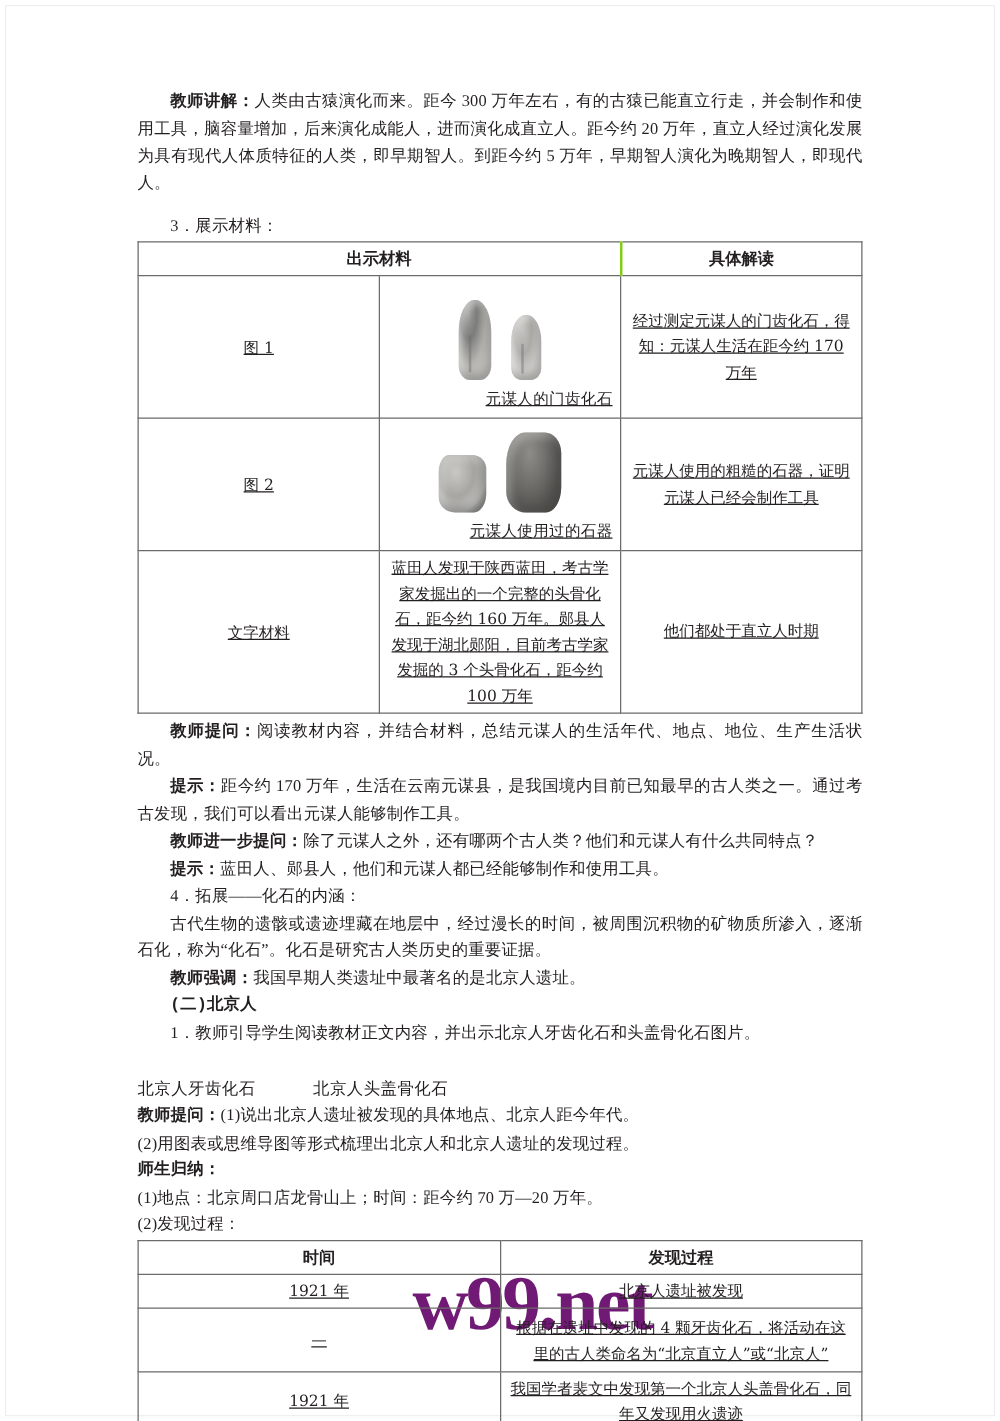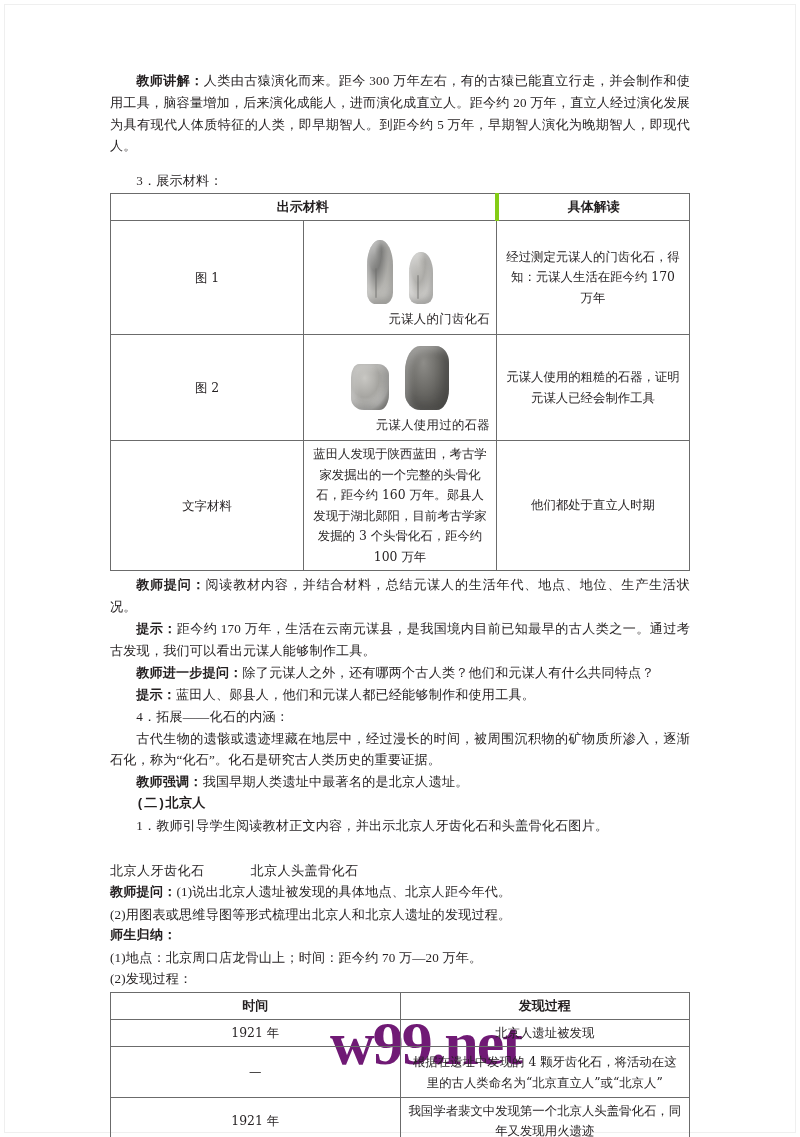--- a/index.html
+++ b/index.html
@@ -84,20 +84,21 @@
     text-align: center;
   }
   table.doc-table th {
     font-weight: bold;
     font-size: 13px;
     padding: 3px 6px;
     height: 20px;
   }
   td.kaiti, th.kaiti, .kaiti {
     font-family: "DejaVu Serif", "Liberation Serif", serif;
+    text-decoration: underline;
   }
   td.justify-cell {
     text-align: justify;
     text-justify: inter-ideograph;
     vertical-align: middle;
     line-height: 20.5px;
     padding: 6px 8px;
   }
   td.mat-label { width: 82px; }
   td.mat-show  { width: 303px; }
@@ -184,21 +185,21 @@
 
   <div id="content">
 
     <p class="para indent2"><span class="b">教师讲解：</span><span>人类由古猿演化而来。距今 300 万年左右，有的古猿已能直立行走，并会制作和使用工具，脑容量增加，后来演化成能人，进而演化成直立人。距今约 20 万年，直立人经过演化发展为具有现代人体质特征的人类，即早期智人。到距今约 5 万年，早期智人演化为晚期智人，即现代人。</span></p>
 
     <p class="para indent2" style="margin-top:13px;">3．展示材料：</p>
 
     <table class="doc-table" style="margin-top:2px;">
       <tbody>
           <tr>
-        <th class="mat-label" colspan="2" style="border-right:4px solid #84cc16;">出示材料</th>
+        <th class="mat-label" colspan="2" style="border-right:2px solid #84cc16;">出示材料</th>
         <th class="mat-read">具体解读</th>
       </tr>
 
       <tr>
         <td class="mat-label kaiti">图 1</td>
         <td class="mat-show">
           <span class="fig-wrap">
             <span class="fig-row">
               <span class="tooth"></span>
               <span class="tooth small"></span>

